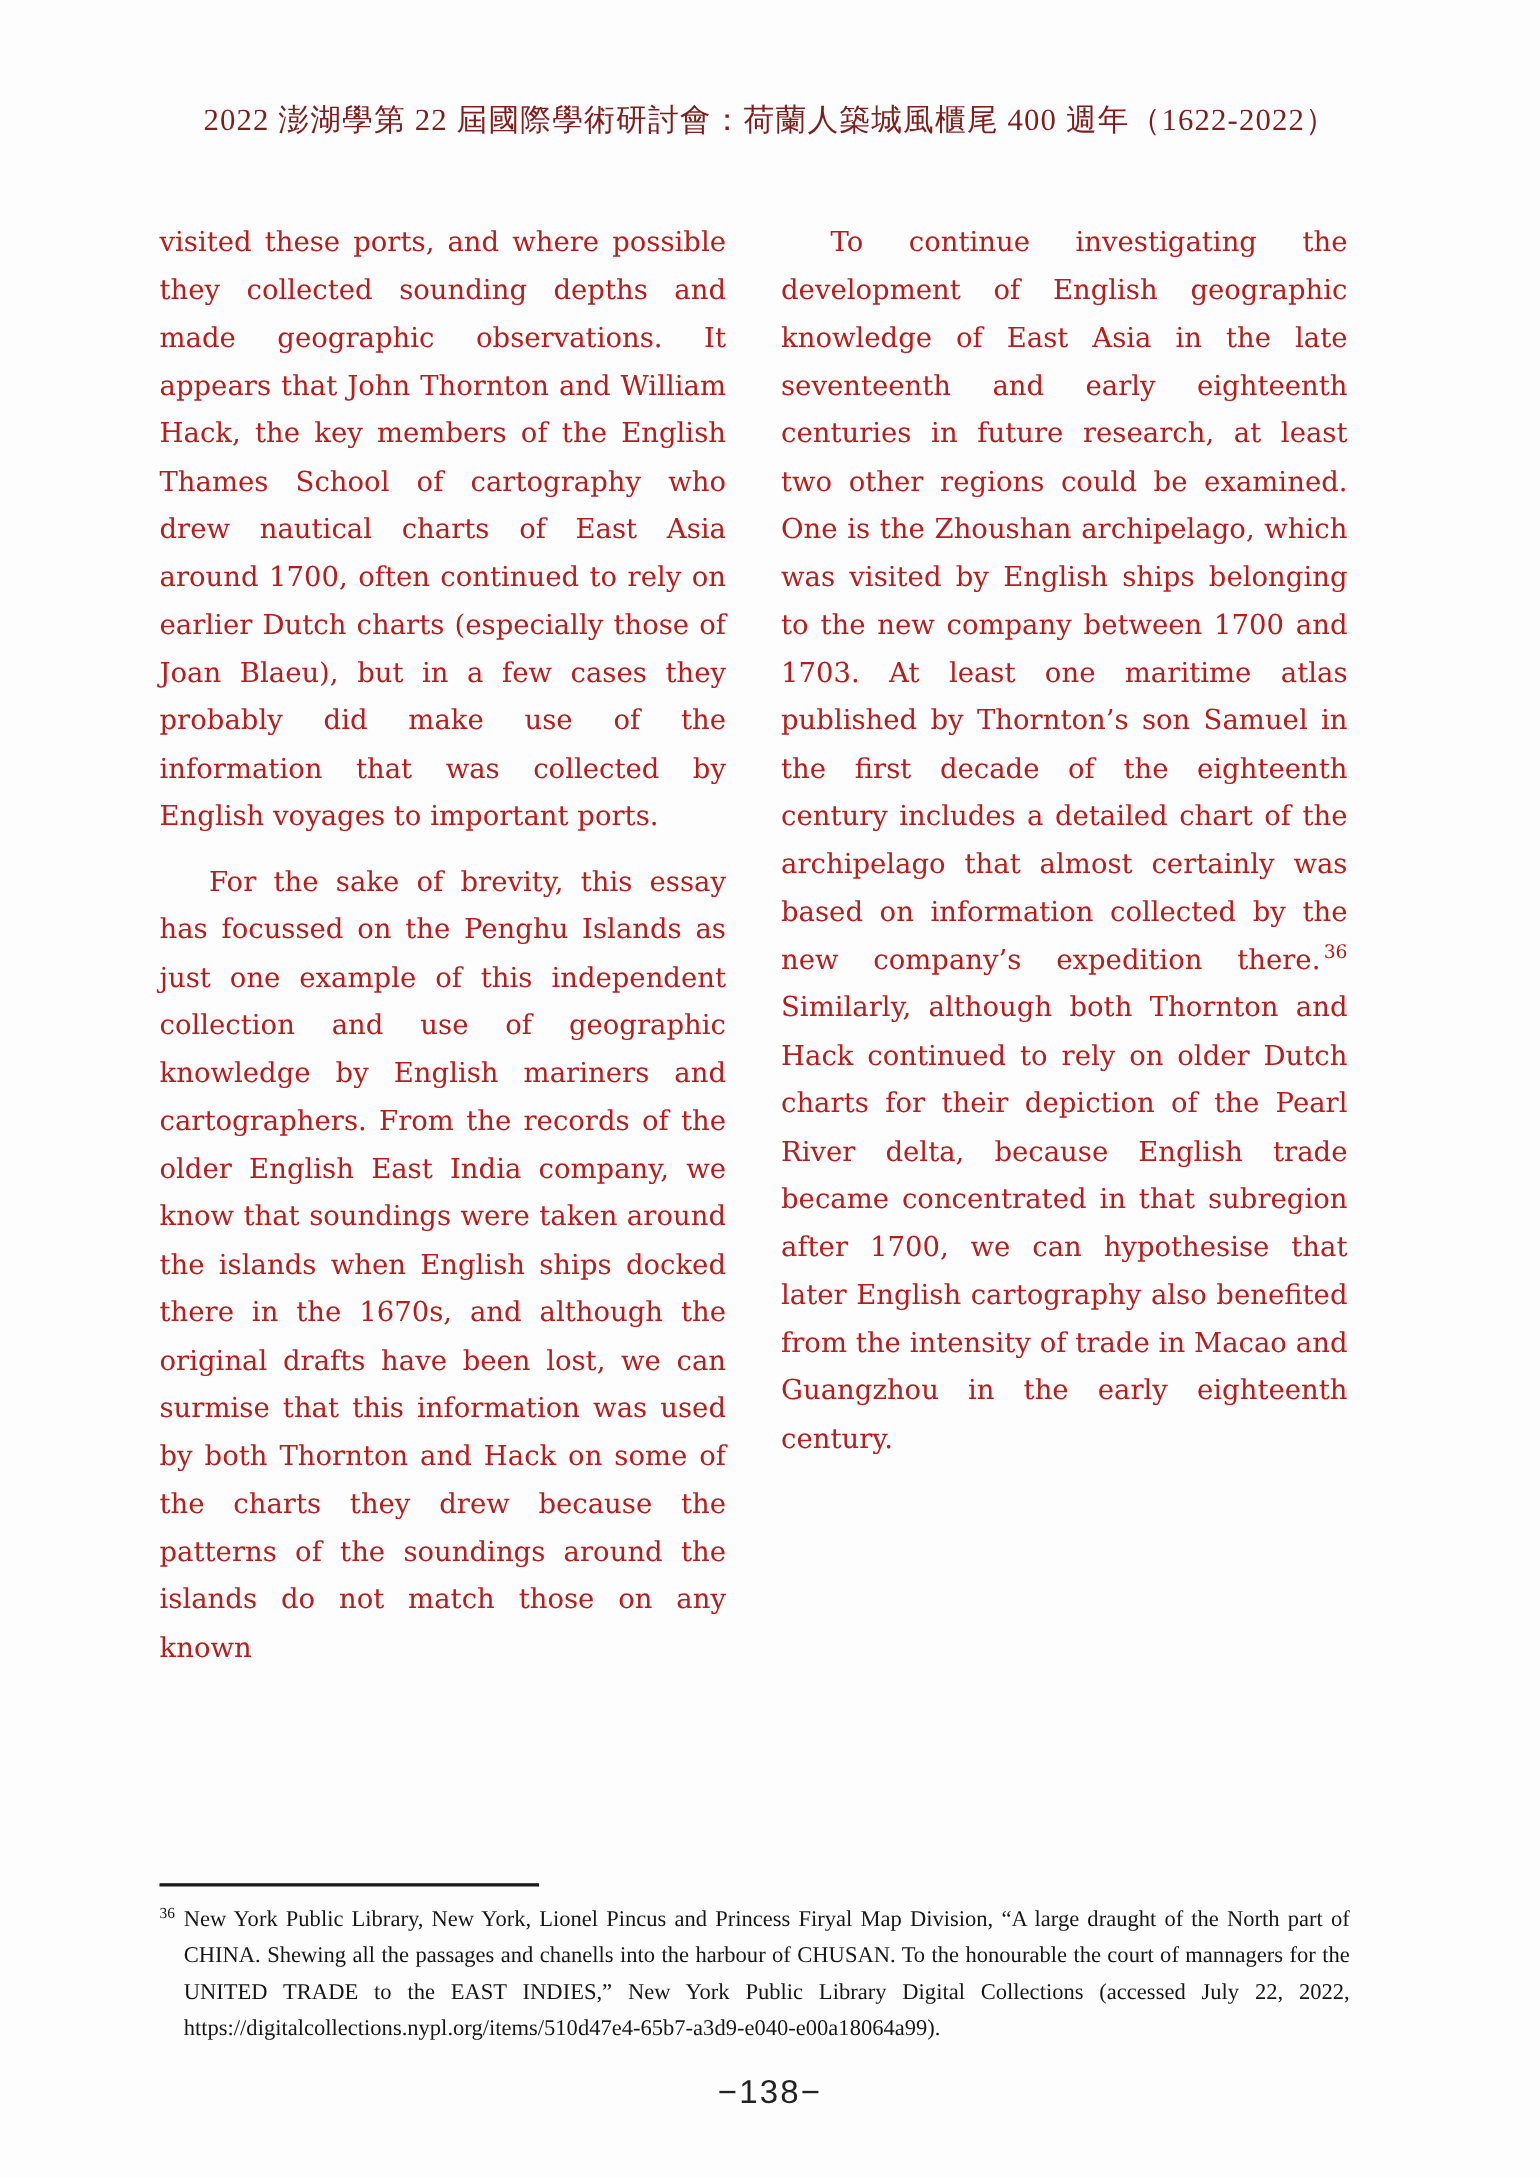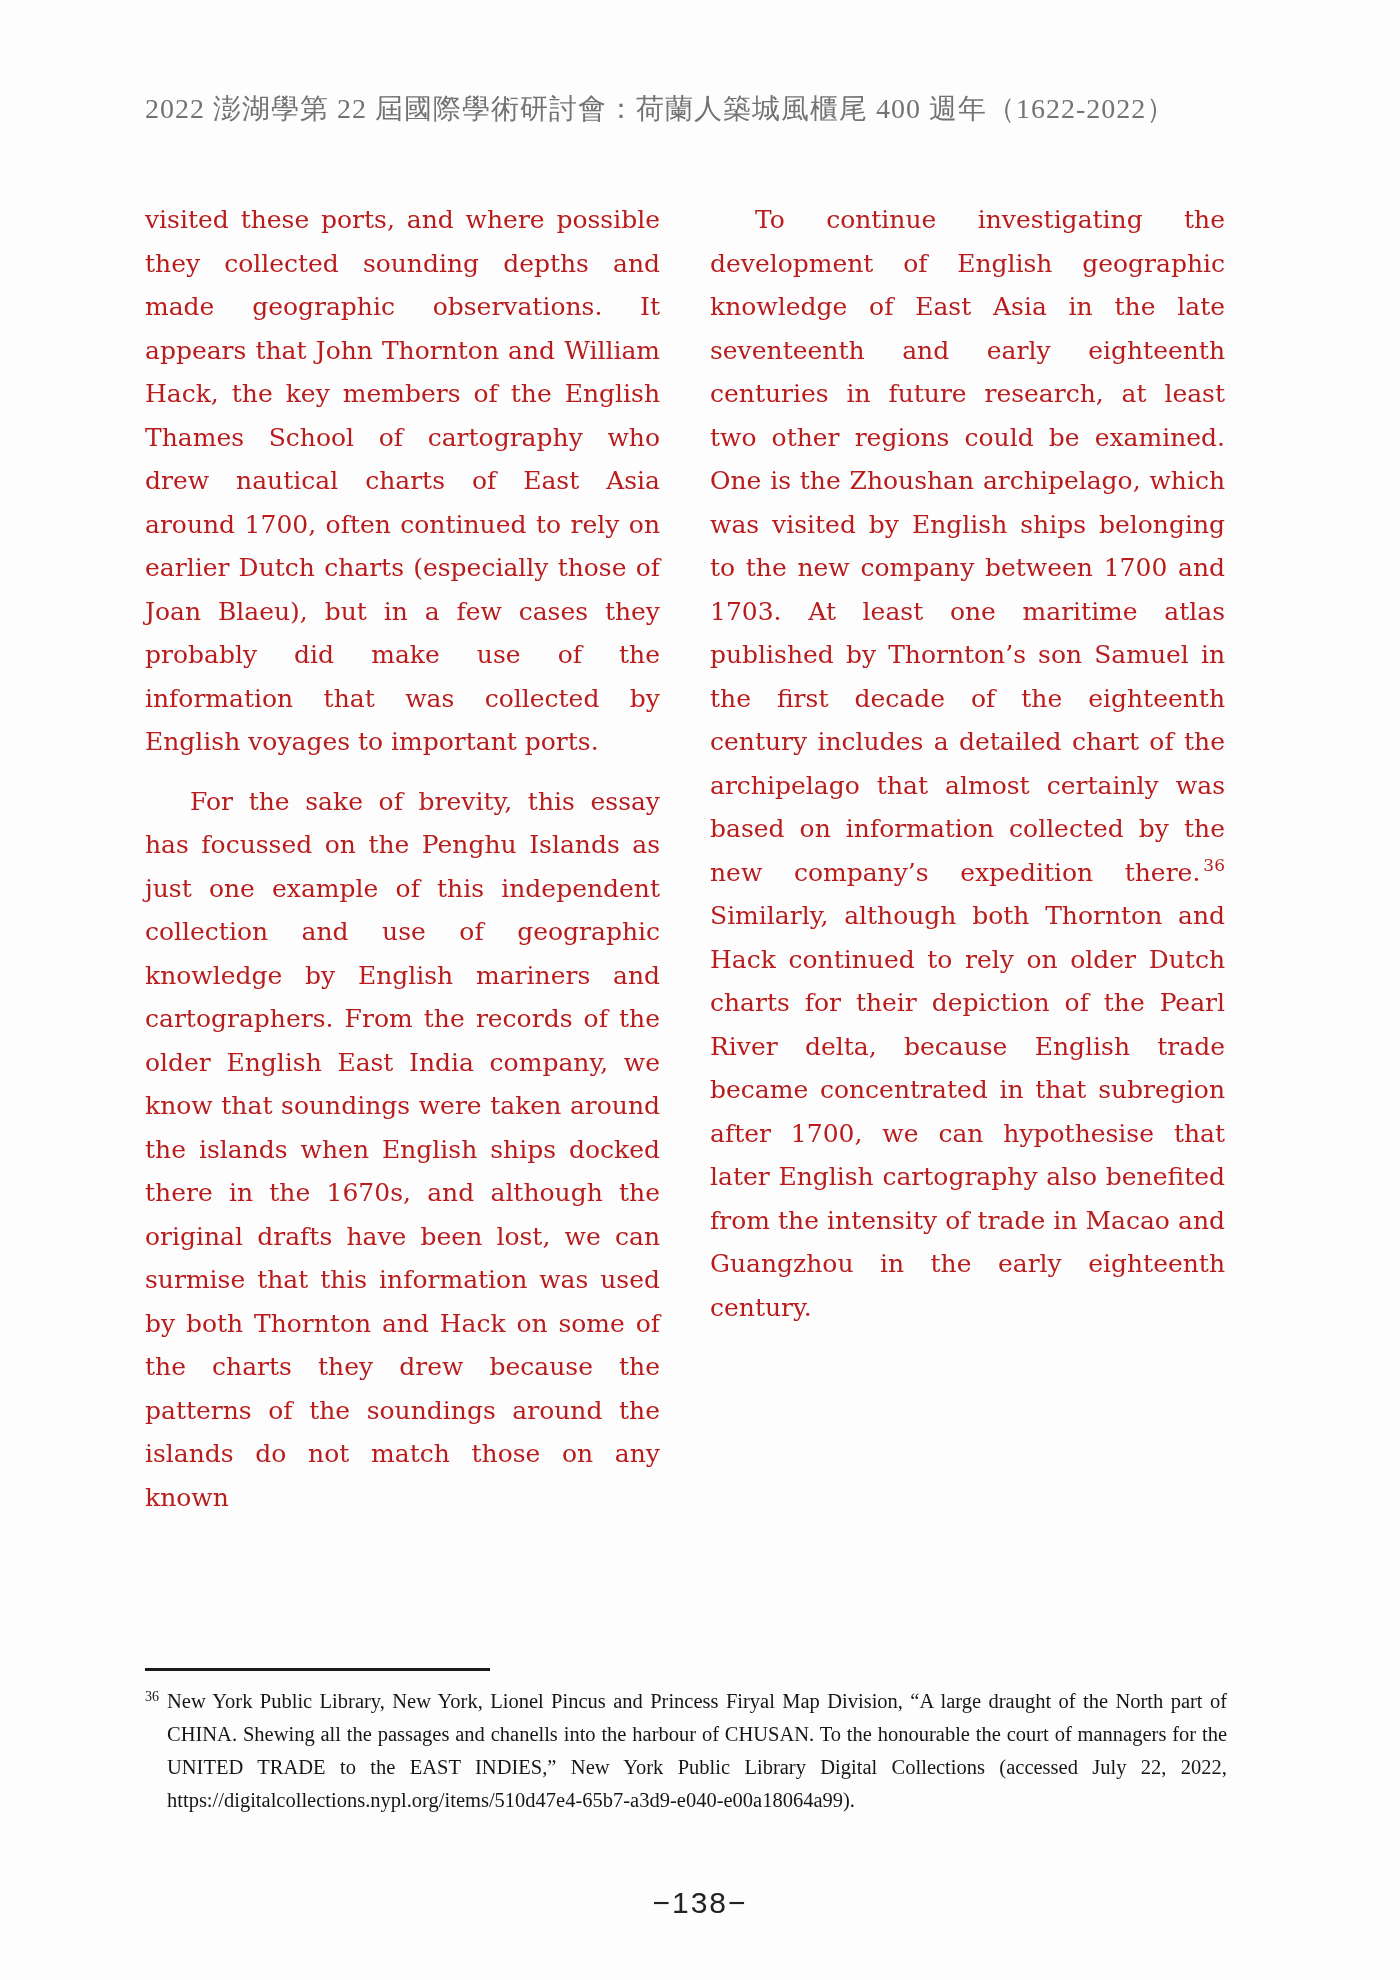--- a/index.html
+++ b/index.html
@@ -19,22 +19,23 @@
   .page-header {
     position: absolute;
     top: 90px;
     left: 145px;
     right: 100px;
   }
   .header-title {
     font-family: "Liberation Serif", "DejaVu Serif", serif;
     font-size: 28px;
     letter-spacing: 1px;
-    color: #737373;
+    color: #7f1d1d;
     white-space: nowrap;
+    margin-left: 40px;
   }
   
   .content {
     position: absolute;
     top: 198px;
     left: 145px;
     width: 1080px;
     display: flex;
     gap: 50px;
   }
@@ -52,21 +53,21 @@
     font-size: 17px;
     line-height: 0;
     vertical-align: 10px;
     margin-left: 3px;
     letter-spacing: 0;
   }
   
   .page-footnote-area {
     position: absolute;
     left: 145px;
-    top: 1668px;
+    top: 1712px;
     width: 1082px;
   }
   .fn-rule {
     width: 345px;
     height: 3px;
     background: #1a1a1a;
     margin: 0 0 14px 0;
   }
   .footnote {
     margin: 0;

